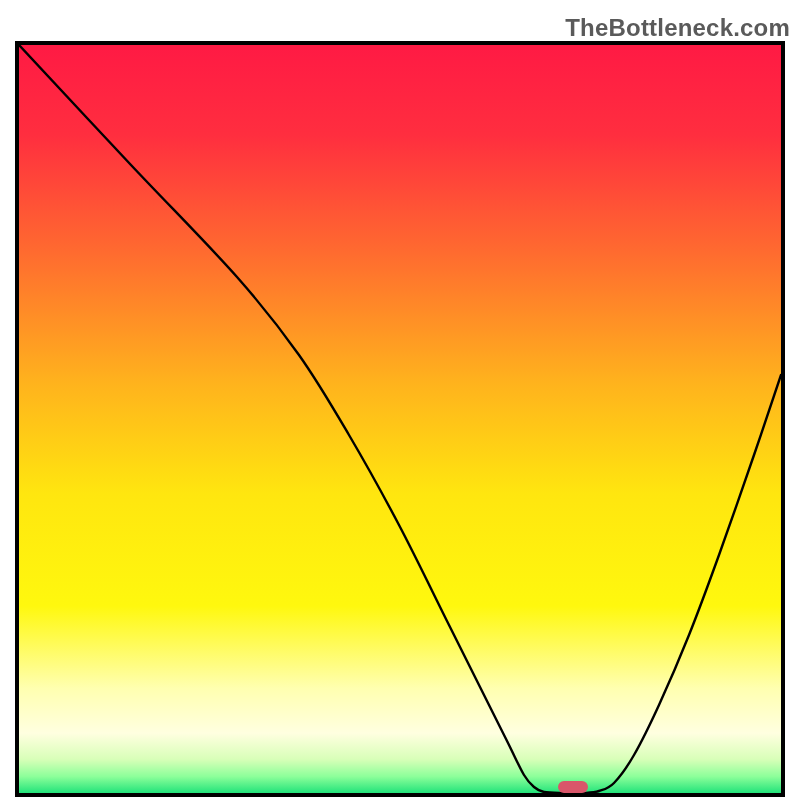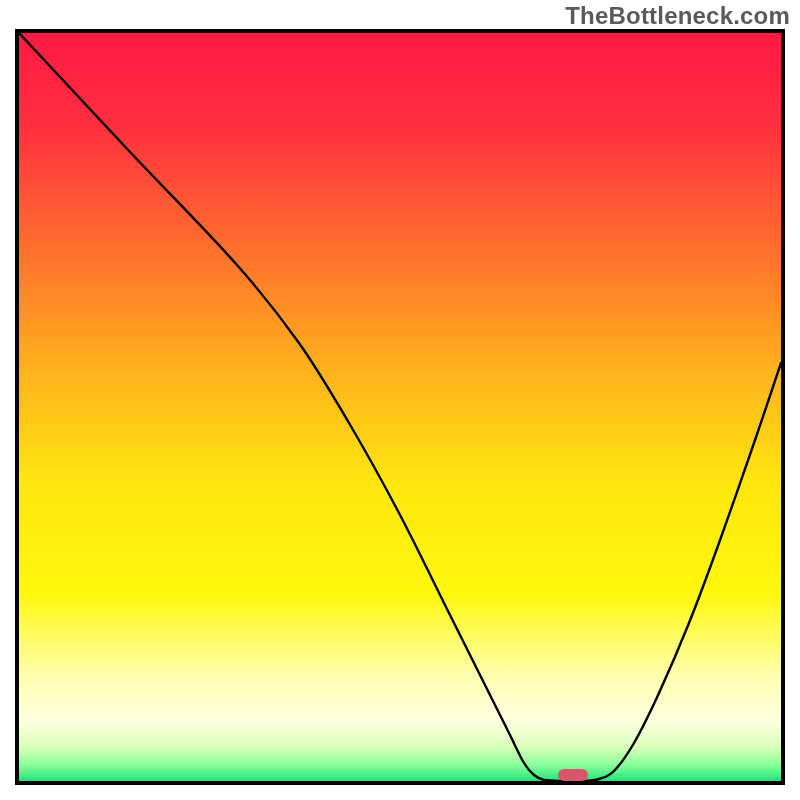--- a/index.html
+++ b/index.html
@@ -7,20 +7,21 @@
     padding: 0;
     width: 800px;
     height: 800px;
     background: #ffffff;
     overflow: hidden;
   }
   .chart-container {
     position: relative;
     width: 800px;
     height: 774px;
+    margin-top: 12px;
   }
   .watermark {
     position: absolute;
     top: 2px;
     right: 10px;
     font-family: Arial, Helvetica, sans-serif;
     font-size: 24px;
     font-weight: 600;
     color: #5a5a5a;
     letter-spacing: 0.2px;

